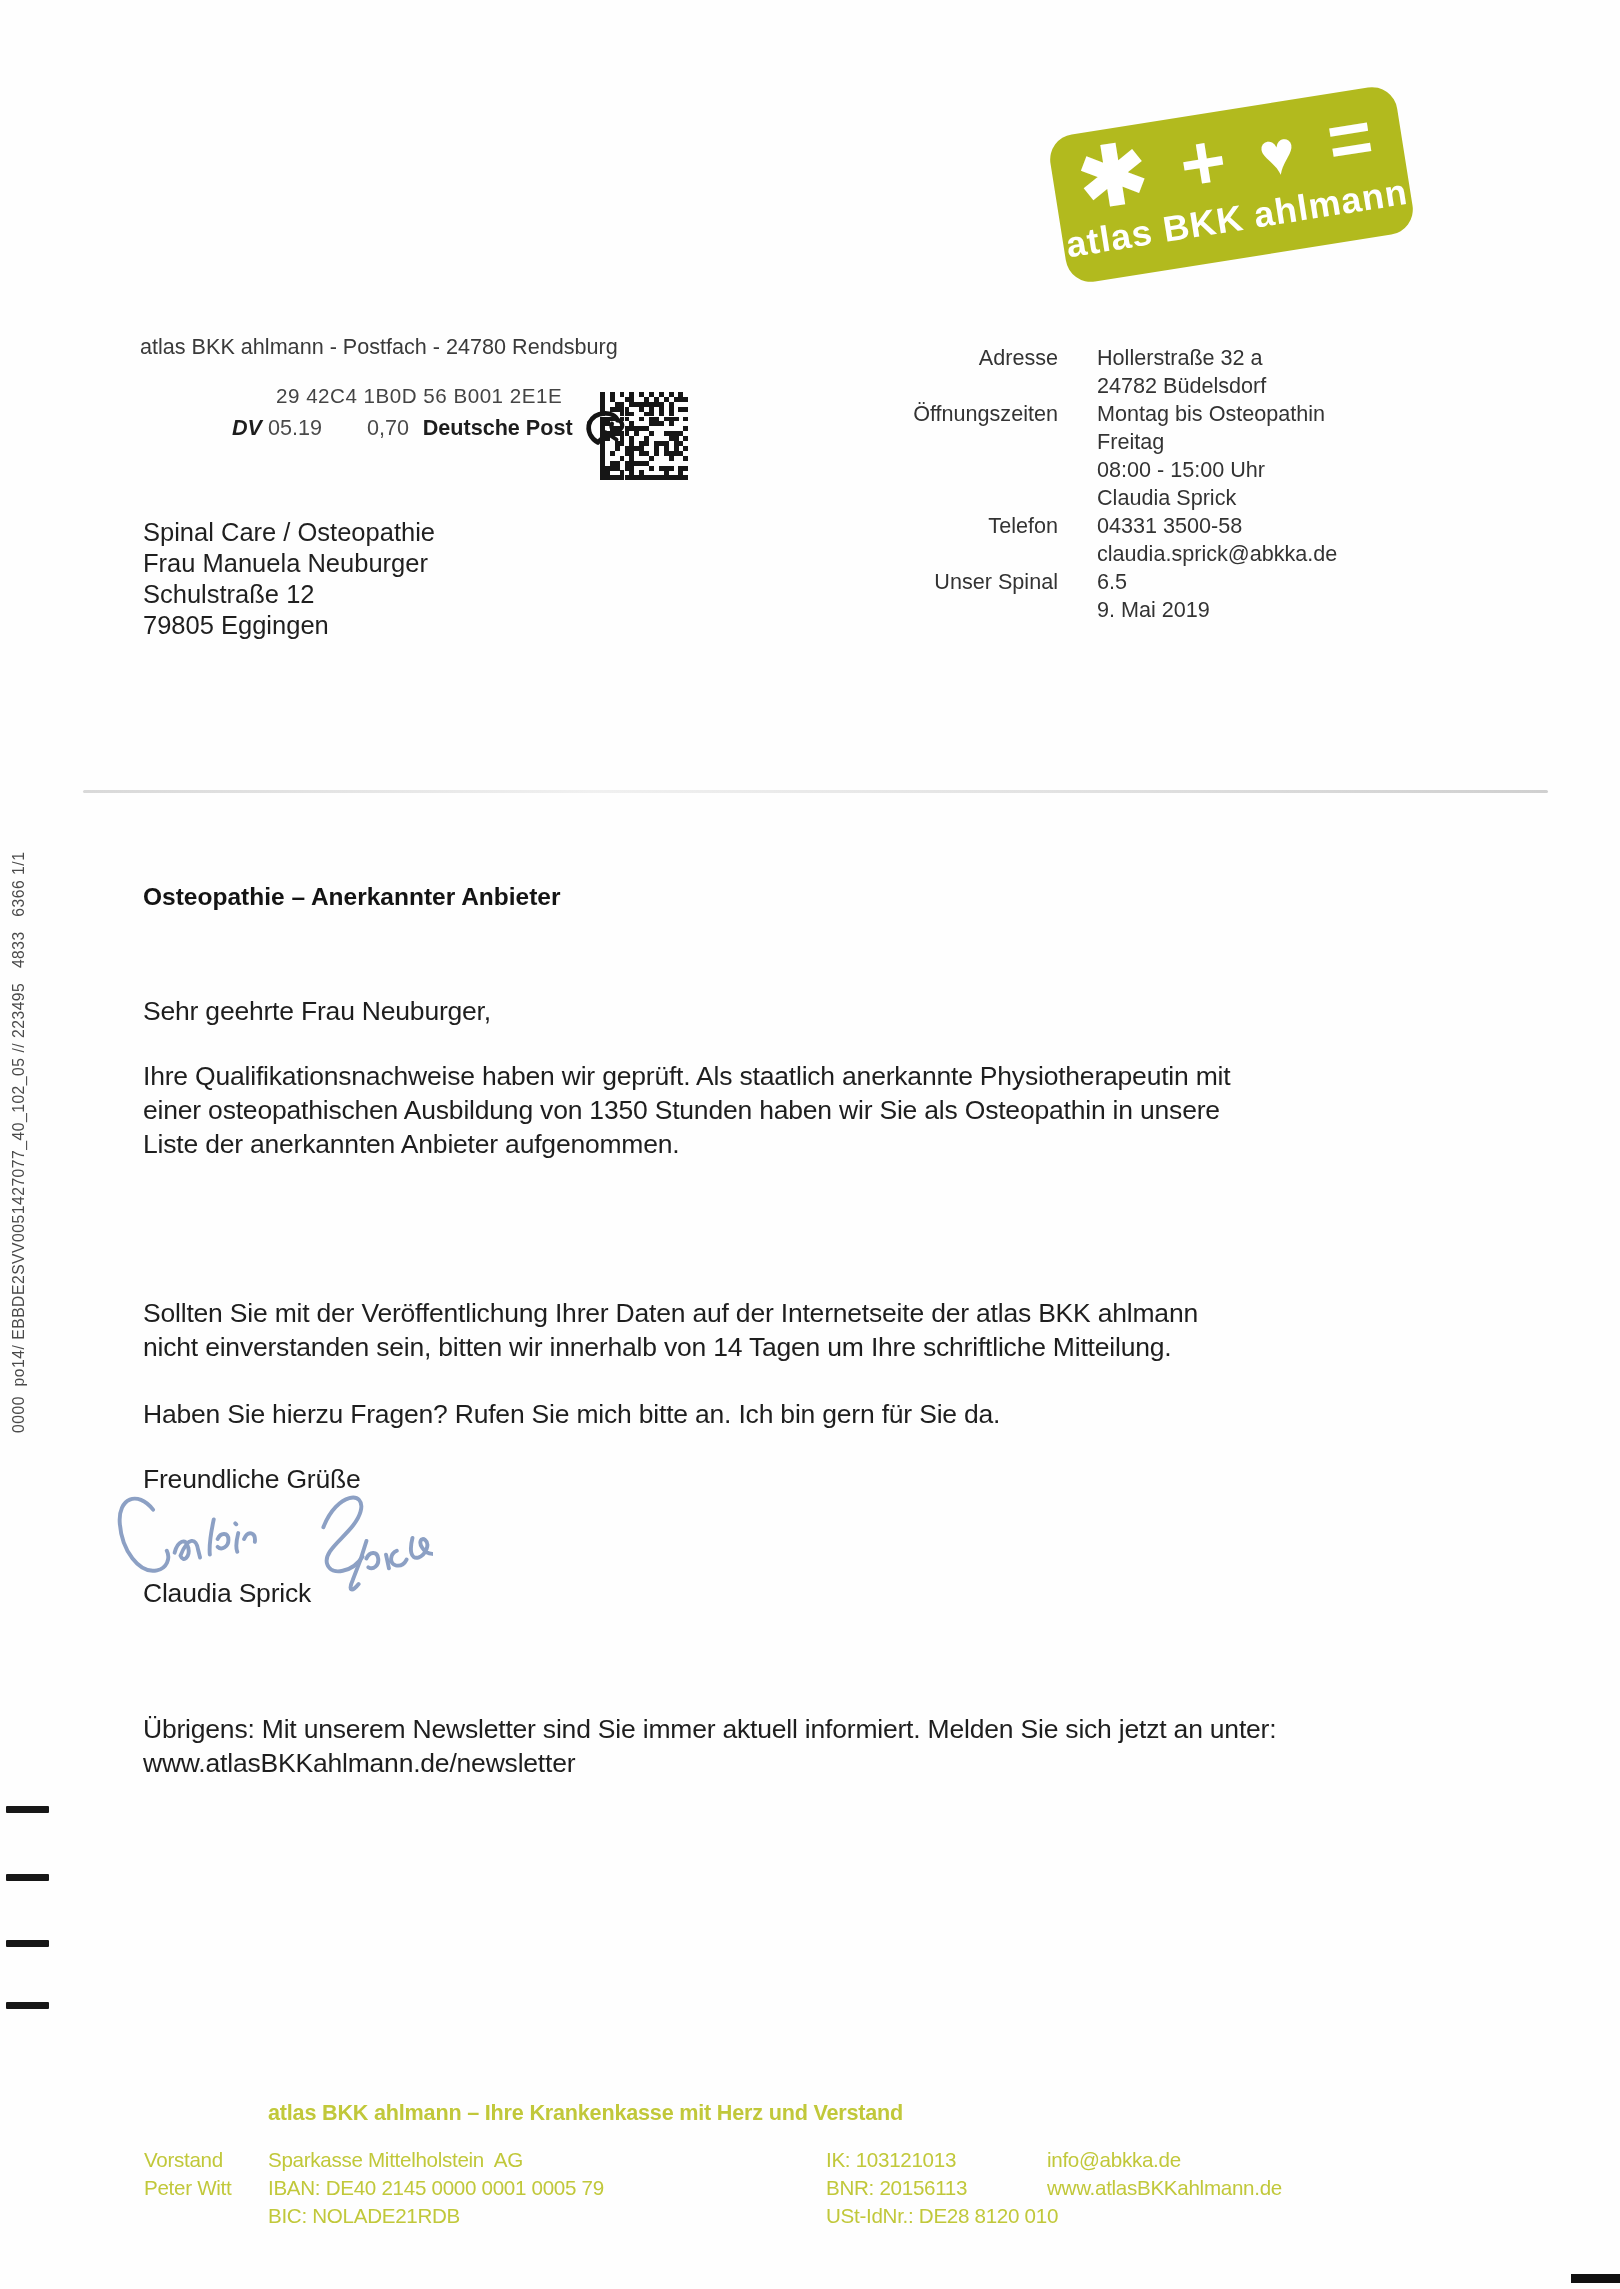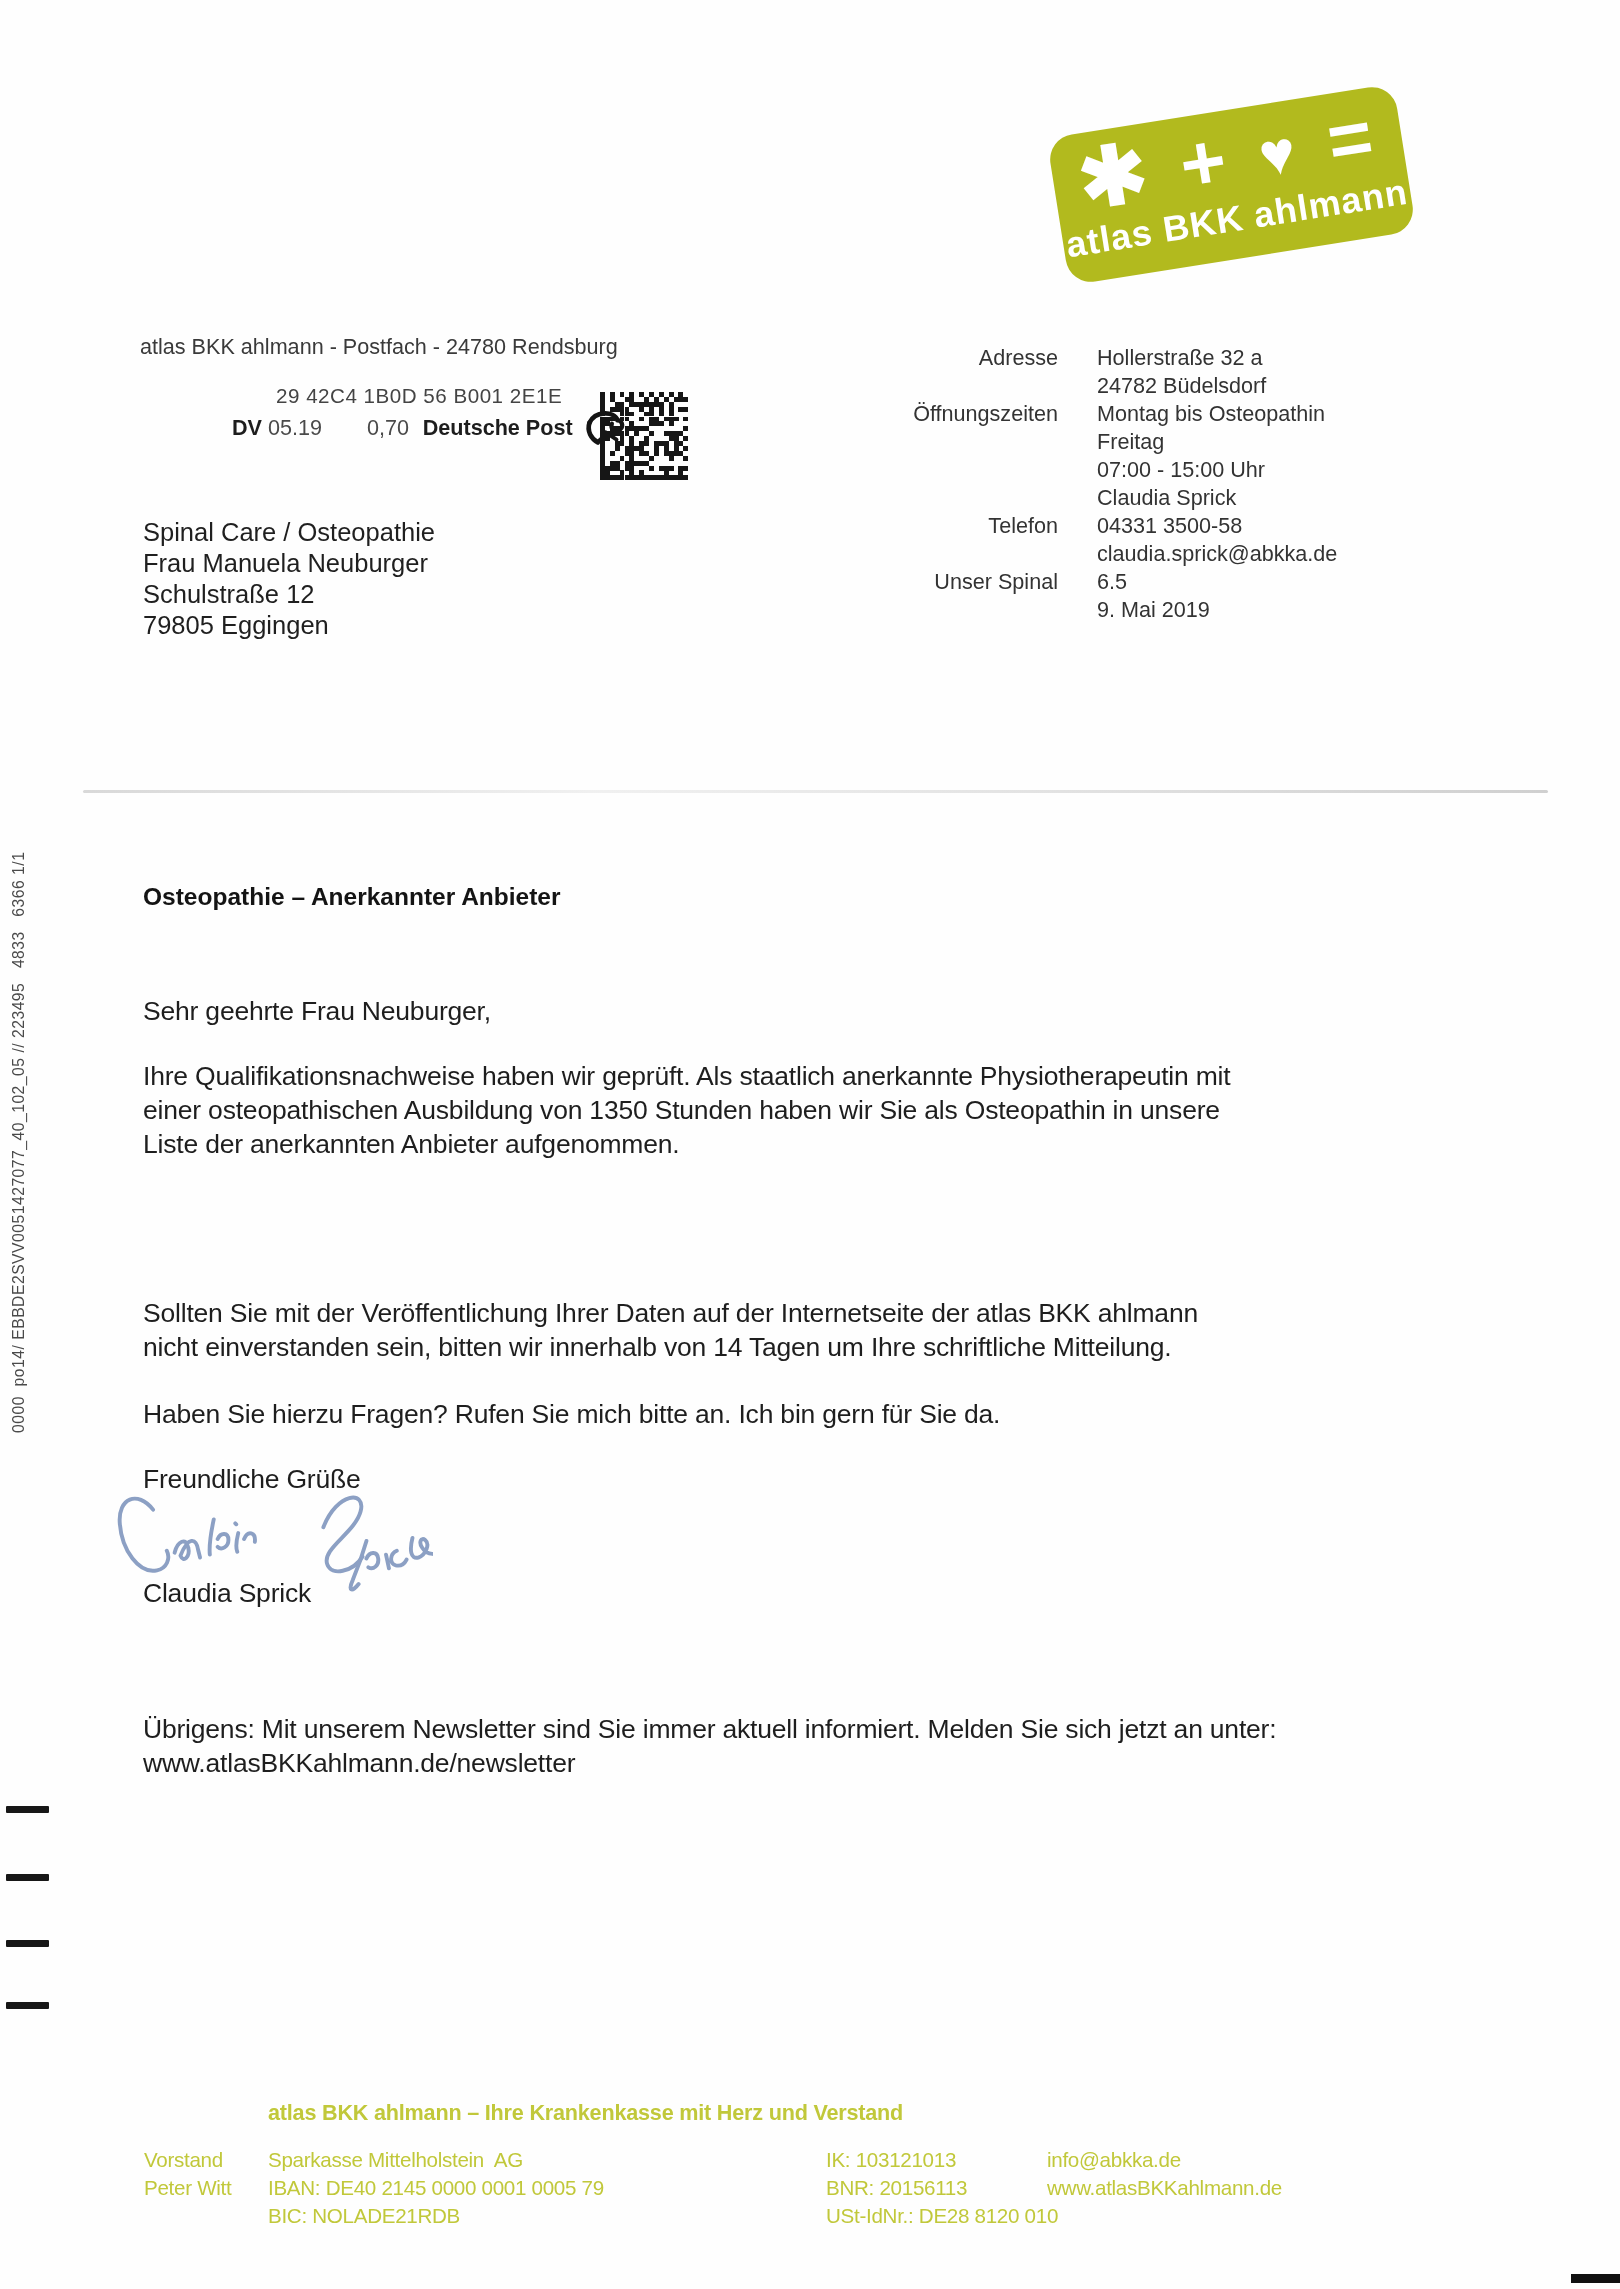--- a/index.html
+++ b/index.html
@@ -25,21 +25,21 @@
   .sym-plus{font-size:78px;}
   .sym-heart{font-size:61px;line-height:69px;}
   .sym-equals{font-size:76px;font-weight:900;}
   .logo-text{text-align:center;font-size:36px;font-weight:bold;letter-spacing:1px;margin-top:2px;}
 
   
   .sender-line{left:140px;top:334px;font-size:21.6px;color:#3a3a3a;}
   .franking-code{left:276px;top:384px;font-size:20.6px;letter-spacing:0.5px;color:#444;}
   .franking-line{left:232px;top:408px;font-size:21.6px;color:#2e2e2e;display:flex;align-items:center;}
   .franking-line b{font-weight:bold;color:#1d1d1d;}
-  .fr-dv{margin-right:5.9px;}
+  .fr-dv{margin-right:5.9px;font-style:italic;}
   .fr-period{color:#4a4a4a;}
   .fr-price{margin-left:45px;color:#4a4a4a;}
   .fr-carrier{margin-left:13.7px;text-align:right;}
   .posthorn{margin-left:9.8px;}
   .dm{left:600px;top:392px;width:90px;height:90px;}
   .dm i{position:absolute;width:4.9px;height:4.9px;background:#161616;}
 
   
   .recipient{left:143px;top:517px;font-size:25.5px;line-height:31px;color:#1f1f1f;}
 
@@ -305,21 +305,21 @@
     <div class="irow">
         <span class="ilabel">Öffnungszeiten</span>
         <span class="ival">Montag bis Osteopathin</span>
       </div>
     <div class="irow">
         <span class="ilabel"></span>
         <span class="ival">Freitag</span>
       </div>
     <div class="irow">
         <span class="ilabel"></span>
-        <span class="ival">07:00 - 15:00 Uhr</span>
+        <span class="ival">08:00 - 15:00 Uhr</span>
       </div>
     <div class="irow">
         <span class="ilabel"></span>
         <span class="ival">Claudia Sprick</span>
       </div>
     <div class="irow">
         <span class="ilabel">Telefon</span>
         <span class="ival">04331 3500-58</span>
       </div>
     <div class="irow">

